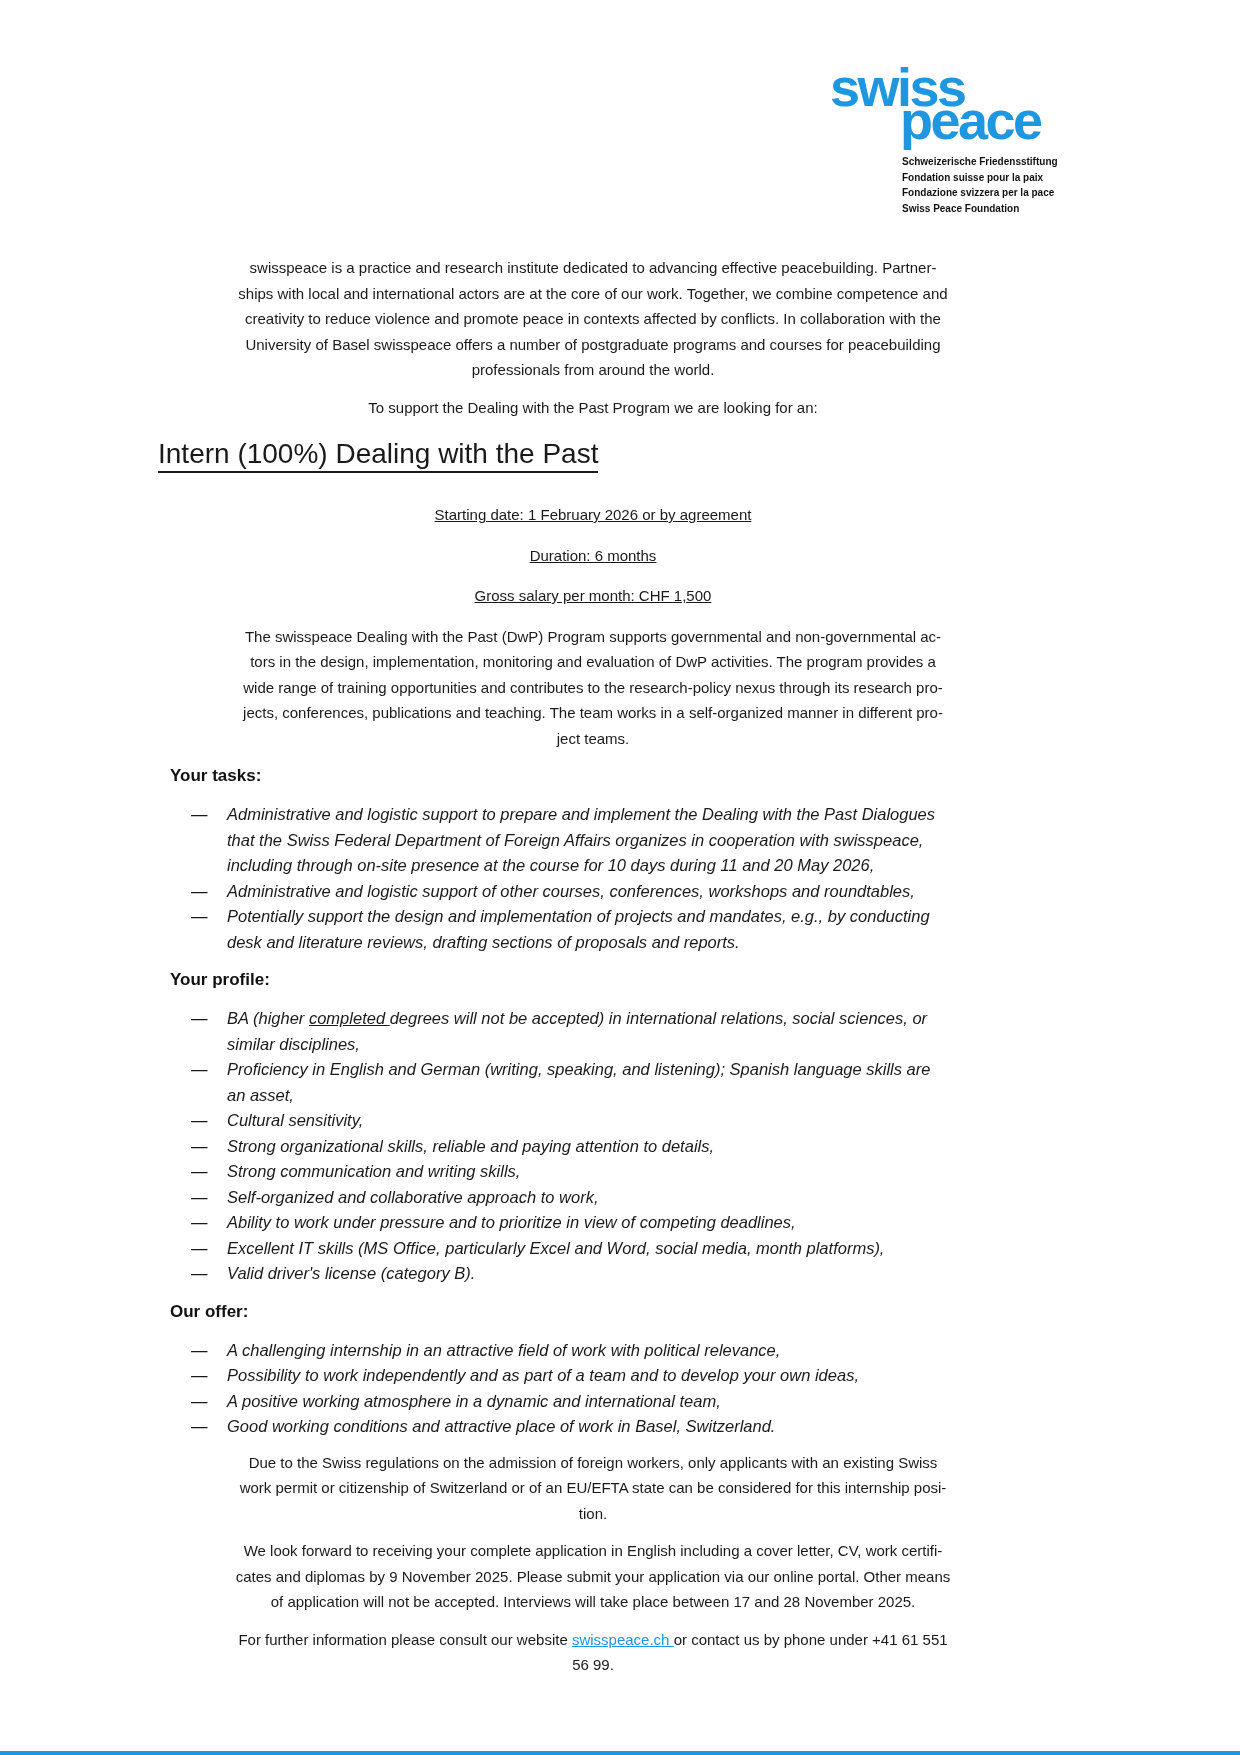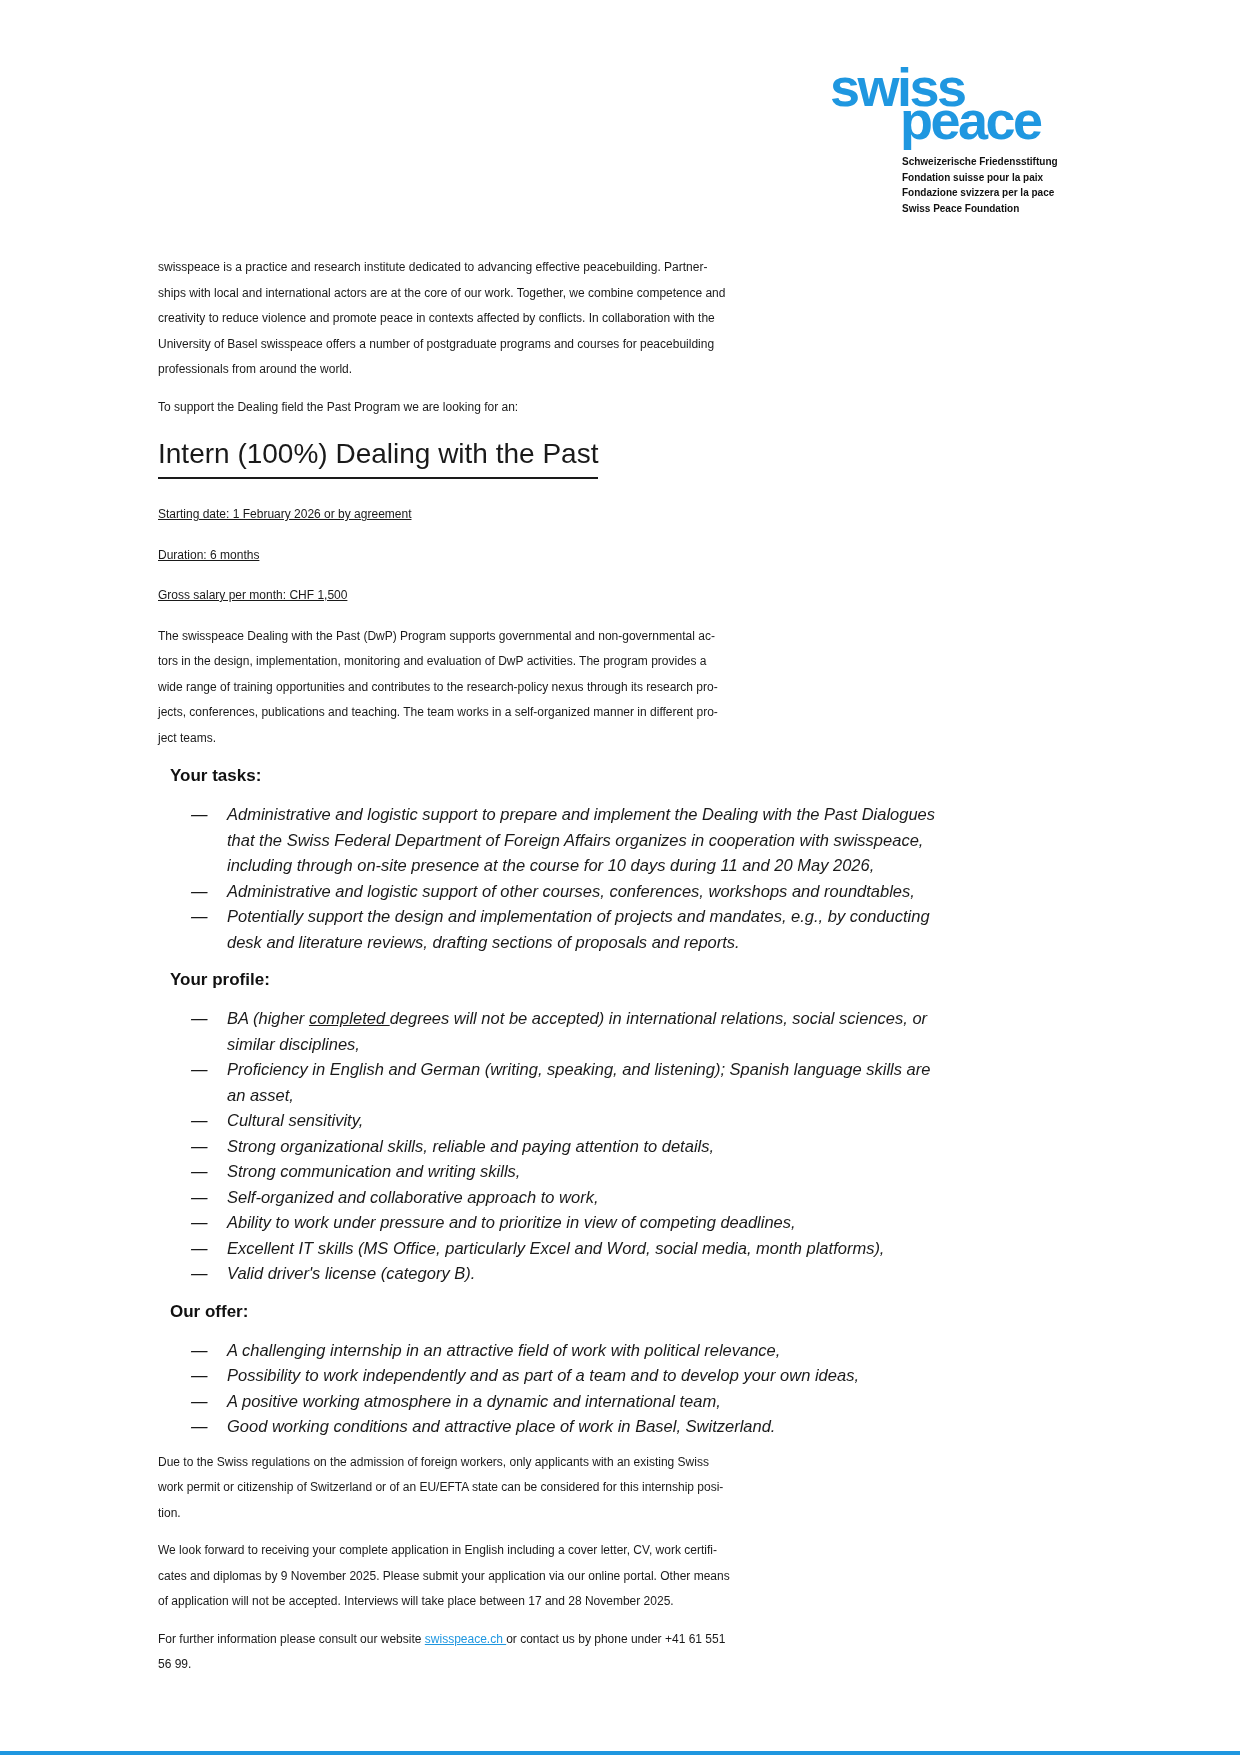--- a/index.html
+++ b/index.html
@@ -47,39 +47,40 @@
   }
 
   
   .content {
     position: absolute;
     left: 158px;
     top: 255px;
     width: 870px;
   }
   .content p {
-    font-size: 12px;
+    font-size: 15px;
     line-height: 25.5px;
     margin: 0 0 12px 0;
     white-space: pre;
+    text-align: center;
   }
   .meta-line {
     margin-bottom: 15px !important;
     text-decoration: underline;
   }
   h1 {
     font-size: 28px;
     line-height: 36px;
     font-weight: 400;
     margin: 16px 0 30px 0;
     white-space: pre;
   }
   h1 .title-underline {
     border-bottom: 2px solid #1a1a1a;
-    padding-bottom: 8px;
+    padding-bottom: 2px;
   }
   h2 {
     font-size: 17px;
     line-height: 26px;
     font-weight: 700;
     margin: 12px;
     color: #111;
     white-space: pre;
   }
   ul.dash-list {
@@ -135,21 +136,21 @@
   </div>
 
   <div class="content">
 
     <p>swisspeace is a practice and research institute dedicated to advancing effective peacebuilding. Partner-
 ships with local and international actors are at the core of our work. Together, we combine competence and
 creativity to reduce violence and promote peace in contexts affected by conflicts. In collaboration with the
 University of Basel swisspeace offers a number of postgraduate programs and courses for peacebuilding
 professionals from around the world.</p>
 
-    <p>To support the Dealing field the Past Program we are looking for an:</p>
+    <p>To support the Dealing with the Past Program we are looking for an:</p>
 
     <h1><span class="title-underline">Intern (100%) Dealing with the Past</span></h1>
 
     <p class="meta-line">Starting date: 1 February 2026 or by agreement</p>
     <p class="meta-line">Duration: 6 months</p>
     <p class="meta-line">Gross salary per month: CHF 1,500</p>
 
     <p>The swisspeace Dealing with the Past (DwP) Program supports governmental and non-governmental ac-
 tors in the design, implementation, monitoring and evaluation of DwP activities. The program provides a
 wide range of training opportunities and contributes to the research-policy nexus through its research pro-

